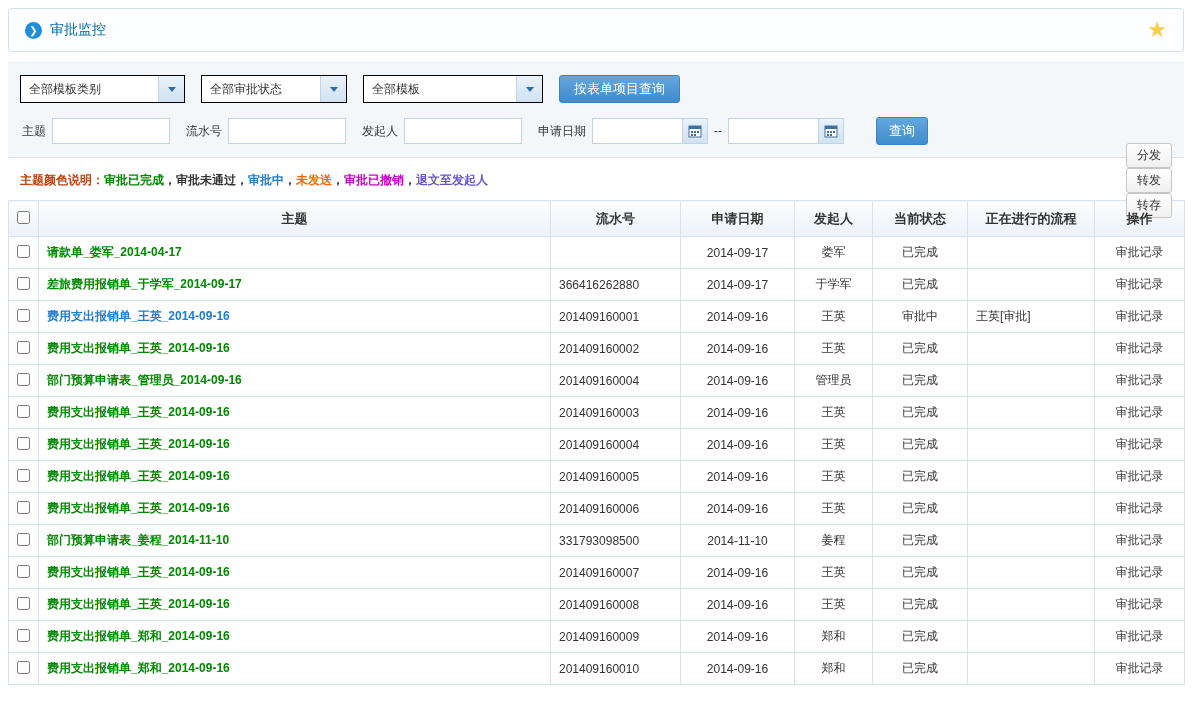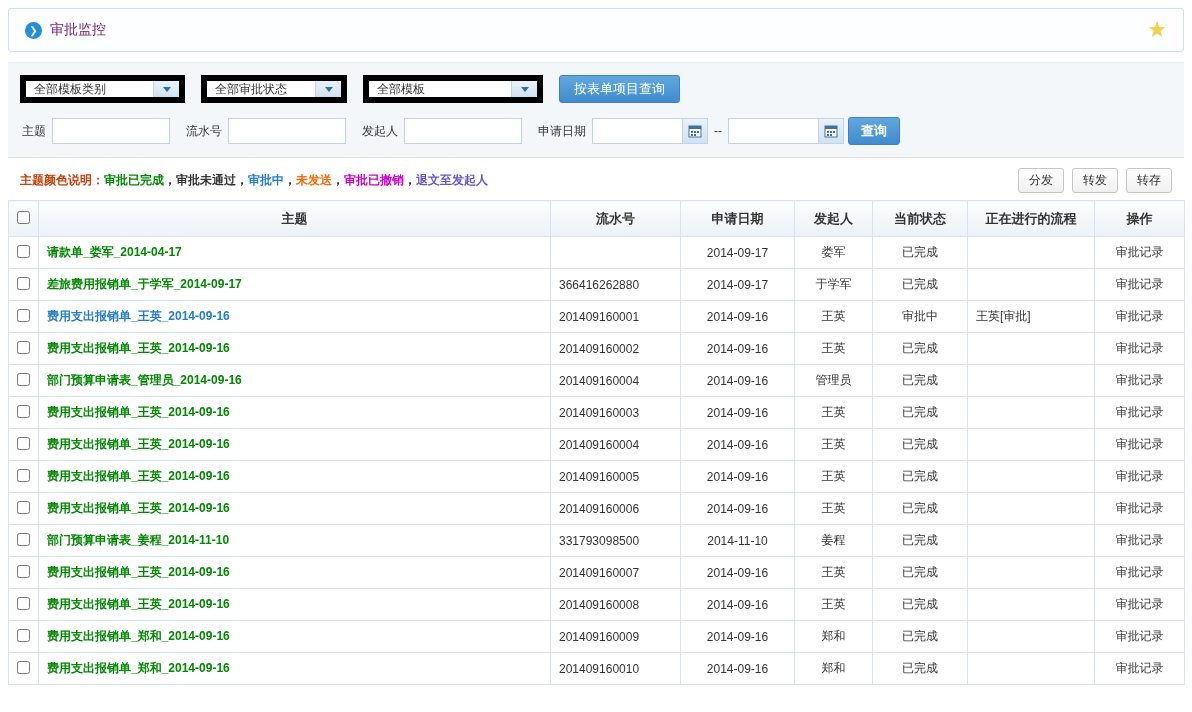--- a/index.html
+++ b/index.html
@@ -6,56 +6,56 @@
   html,body { width:1192px; height:712px; overflow:hidden; background:#fff;
     font-family:"Liberation Sans","DejaVu Sans",sans-serif; font-size:12px; color:#333; }
   .page { padding:8px; }
 
   
   .title-bar { height:44px; border:1px solid #cfe0ef; border-radius:3px; background:#fdfeff;
     display:flex; align-items:center; padding:0 16px; }
   .arrow-icon { width:17px; height:17px; border-radius:50%; background:#1f8fdc; color:#fff;
     display:inline-flex; align-items:center; justify-content:center; font-size:10px;
     margin-right:8px; flex:0 0 auto; }
-  .page-title { color:#701a75; font-size:14px; }
+  .page-title { color:#0369a1; font-size:14px; }
   .star-icon { margin-left:auto; color:#f7ce46; font-size:22px; line-height:1; cursor:pointer; }
 
   
   .filter-panel { margin-top:10px; background:#f4f7fa; border-top:1px solid #e8eef5;
     border-bottom:1px solid #e0e0e0; padding:12px; }
   .filter-row { display:flex; align-items:center; }
   .filter-row + .filter-row { margin-top:14px; }
-  .dropdown { display:flex; height:28px; border:6px solid #000000; background:#fff; margin-right:16px; }
+  .dropdown { display:flex; height:28px; border:1px solid #000000; background:#fff; margin-right:16px; }
   .dropdown .val { padding:0 8px; display:flex; align-items:center; flex:1; overflow:hidden; white-space:nowrap; }
   .dropdown .arrow-btn { width:26px; border-left:1px solid #c3d3e3; cursor:pointer;
     background:linear-gradient(#eaf2fa,#cfe2f2); display:flex; align-items:center; justify-content:center; }
   .triangle-down { width:0; height:0; border-left:4px solid transparent; border-right:4px solid transparent;
     border-top:5px solid #2f6da8; }
   .dd1 { width:165px; } .dd2 { width:180px; } .dd3 { width:146px; }
   .btn-blue { height:28px; border:1px solid #3c82c4; border-radius:3px;
     background:linear-gradient(#63a7de,#3f8ccd); color:#fff; font-size:13px; padding:0 14px; cursor:pointer;
     font-family:inherit; }
   .fld-label { margin:0 6px 0 16px; white-space:nowrap; }
   .fld-label.first { margin-left:2px; }
   input.text { height:26px; border:1px solid #c3d3e3; background:#fff; padding:0 6px;
     font-size:12px; color:#333; width:118px; font-family:inherit; }
   .date-wrap { display:flex; align-items:center; }
   input.date { width:90px; height:26px; border:1px solid #c3d3e3; border-right:none;
     padding:0 6px; font-size:12px; font-family:inherit; }
   .cal-btn { width:26px; height:26px; border:1px solid #c3d3e3;
     background:linear-gradient(#eaf2fa,#cfe2f2); display:flex; align-items:center; justify-content:center; cursor:pointer; }
   .date-sep { margin:0 6px; color:#333; }
-  .search-btn { margin-left:4px; width:52px; padding:0;font-weight:bold; }
+  .search-btn { margin-left:32px; width:52px; padding:0; }
 
   
   .legend-row { display:flex; align-items:center; padding:10px 12px 8px 12px; height:42px; }
   .legend-text { font-weight:bold; white-space:nowrap; }
   .legend-prefix { color:#c2410c; font-weight:bold; }
   .legend-sep { color:#333; }
-  .legend-buttons { margin-left:auto; display:flex; }
+  .legend-buttons { margin-left:auto; display:flex;flex-direction:column; }
   .btn-plain { min-width:46px; height:25px; border:1px solid #c6c6c6; border-radius:3px;
     background:linear-gradient(#ffffff,#f0f0f0); color:#333; font-size:12px; margin-left:8px;
     padding:0 10px; cursor:pointer; font-family:inherit; }
 
   
   table { border-collapse:collapse; width:1176px; table-layout:fixed; }
   th,td { border:1px solid #d9e3ef; overflow:hidden; white-space:nowrap; }
   th { height:36px; background:linear-gradient(#fcfdfe,#ecf2f8); font-size:13px; color:#333;
     text-align:center; font-weight:bold; }
   td { height:32px; padding:0 8px; font-size:12px; color:#333; }

